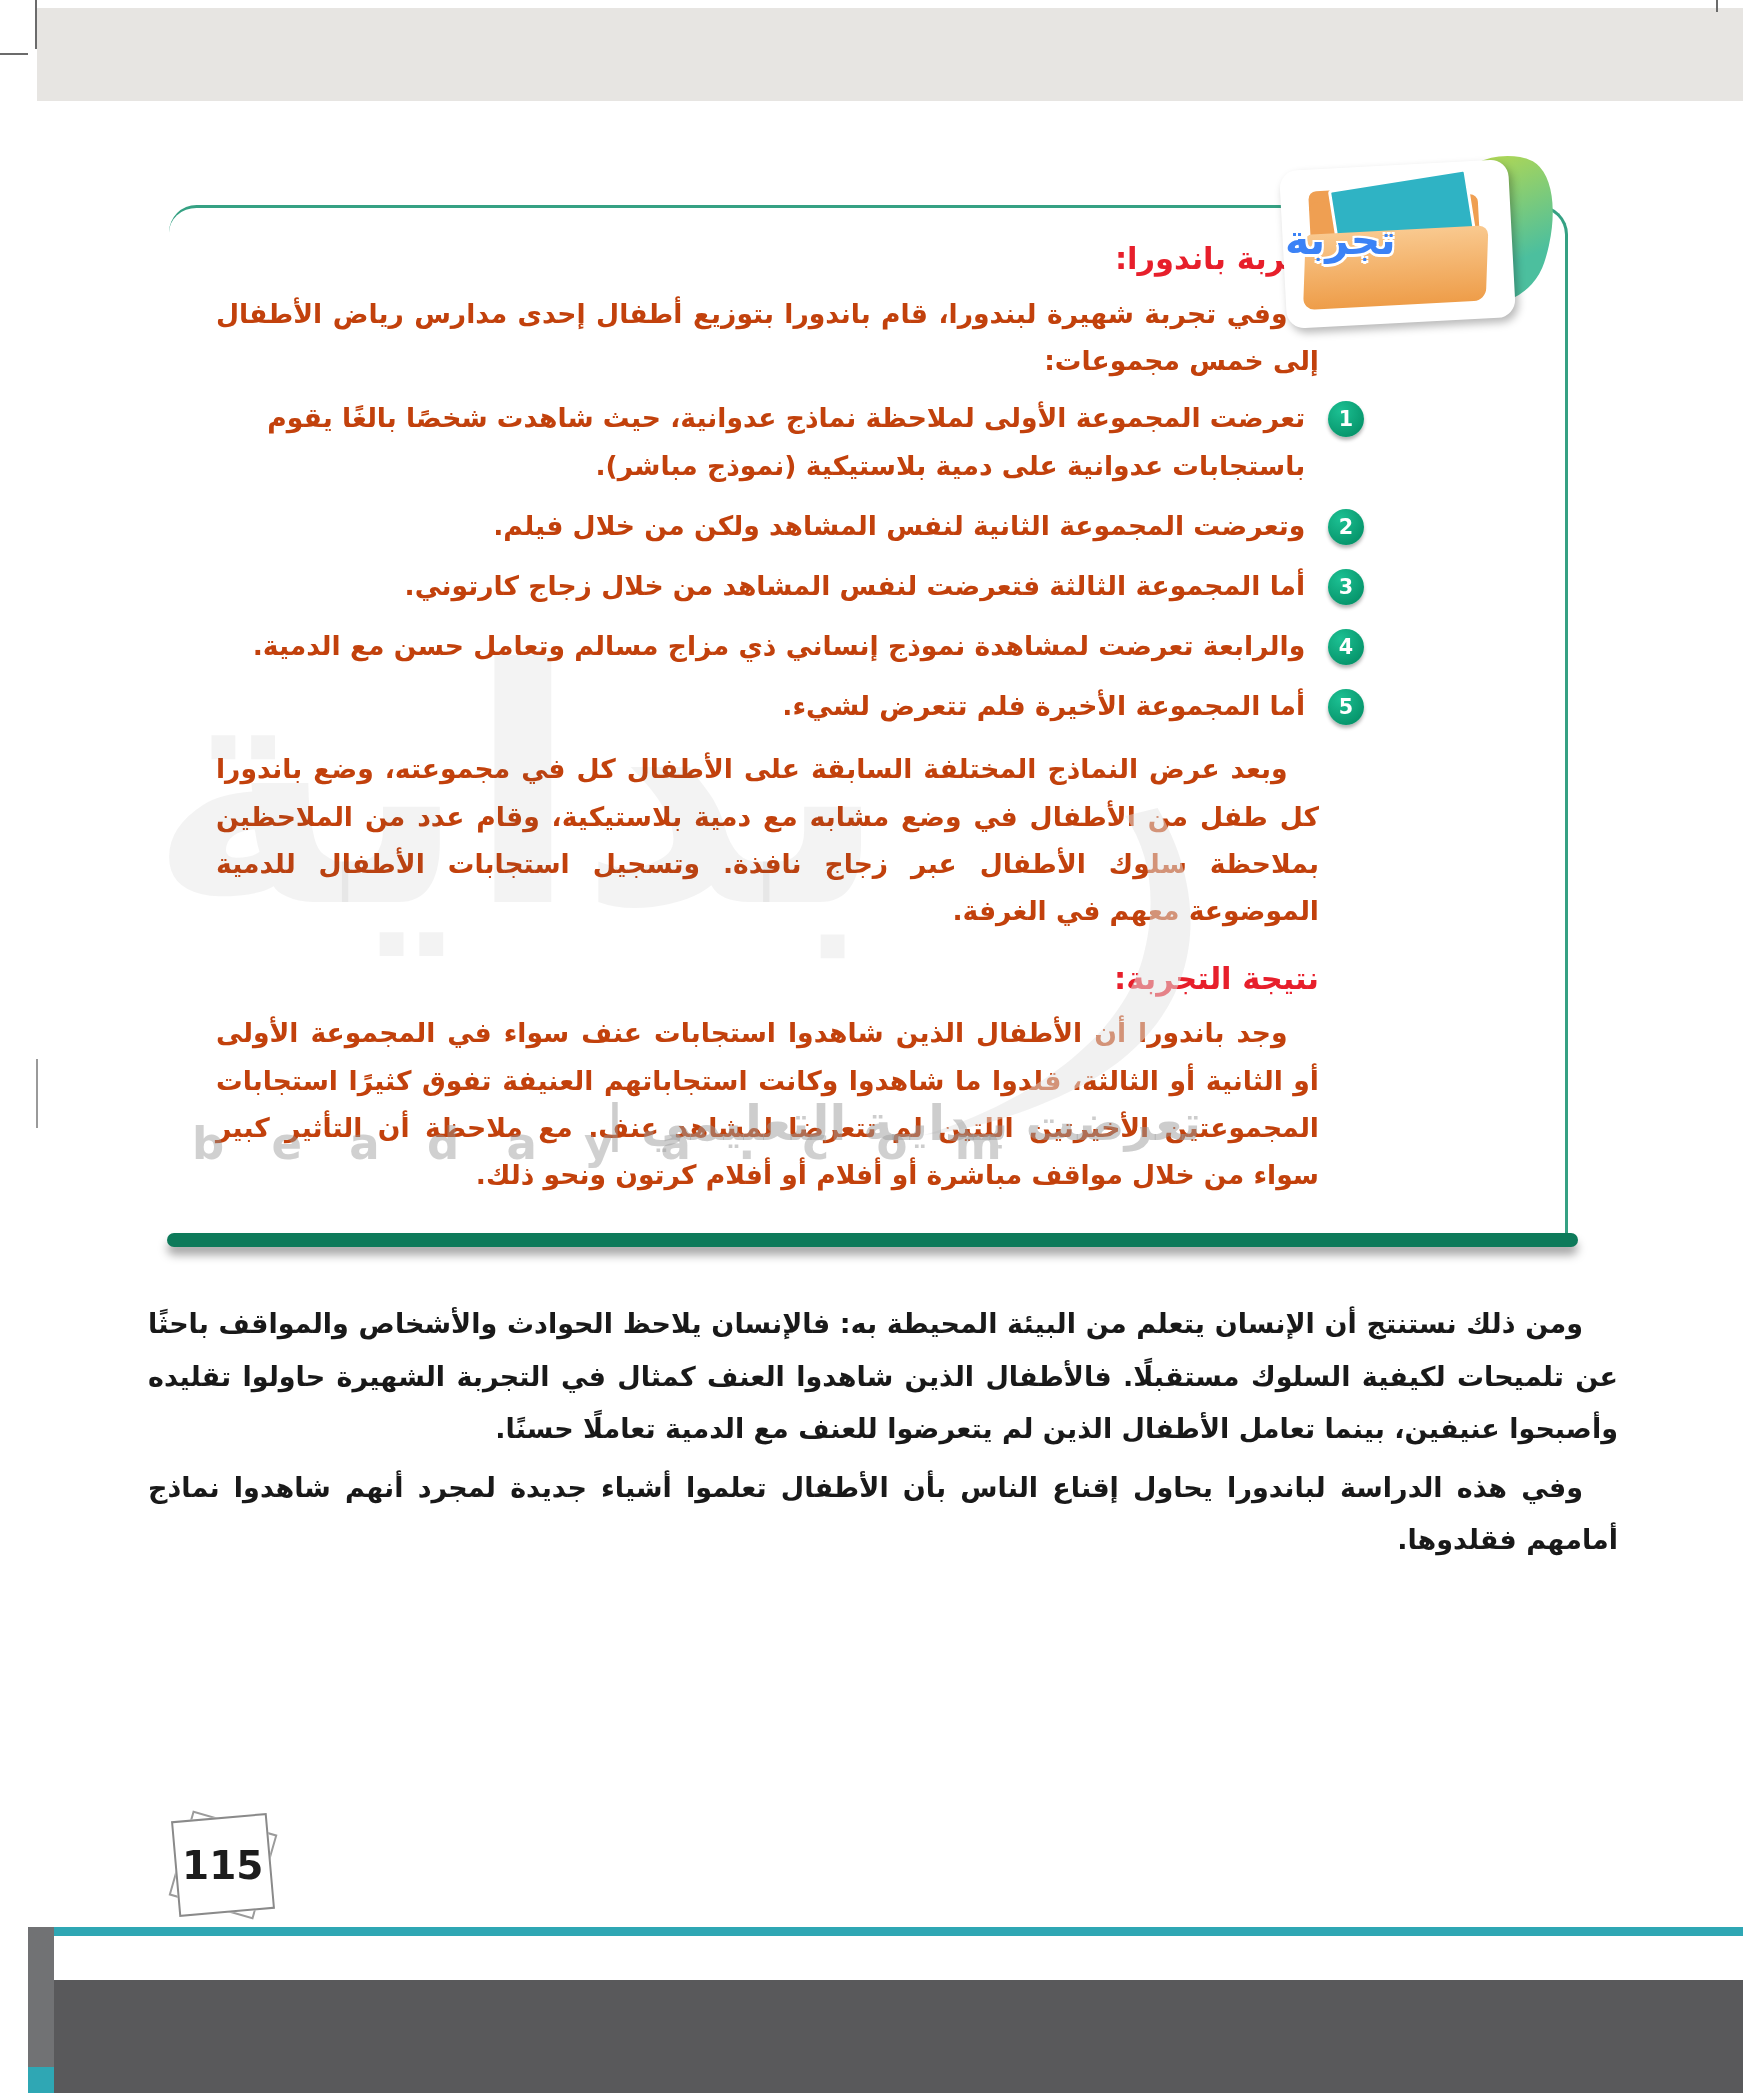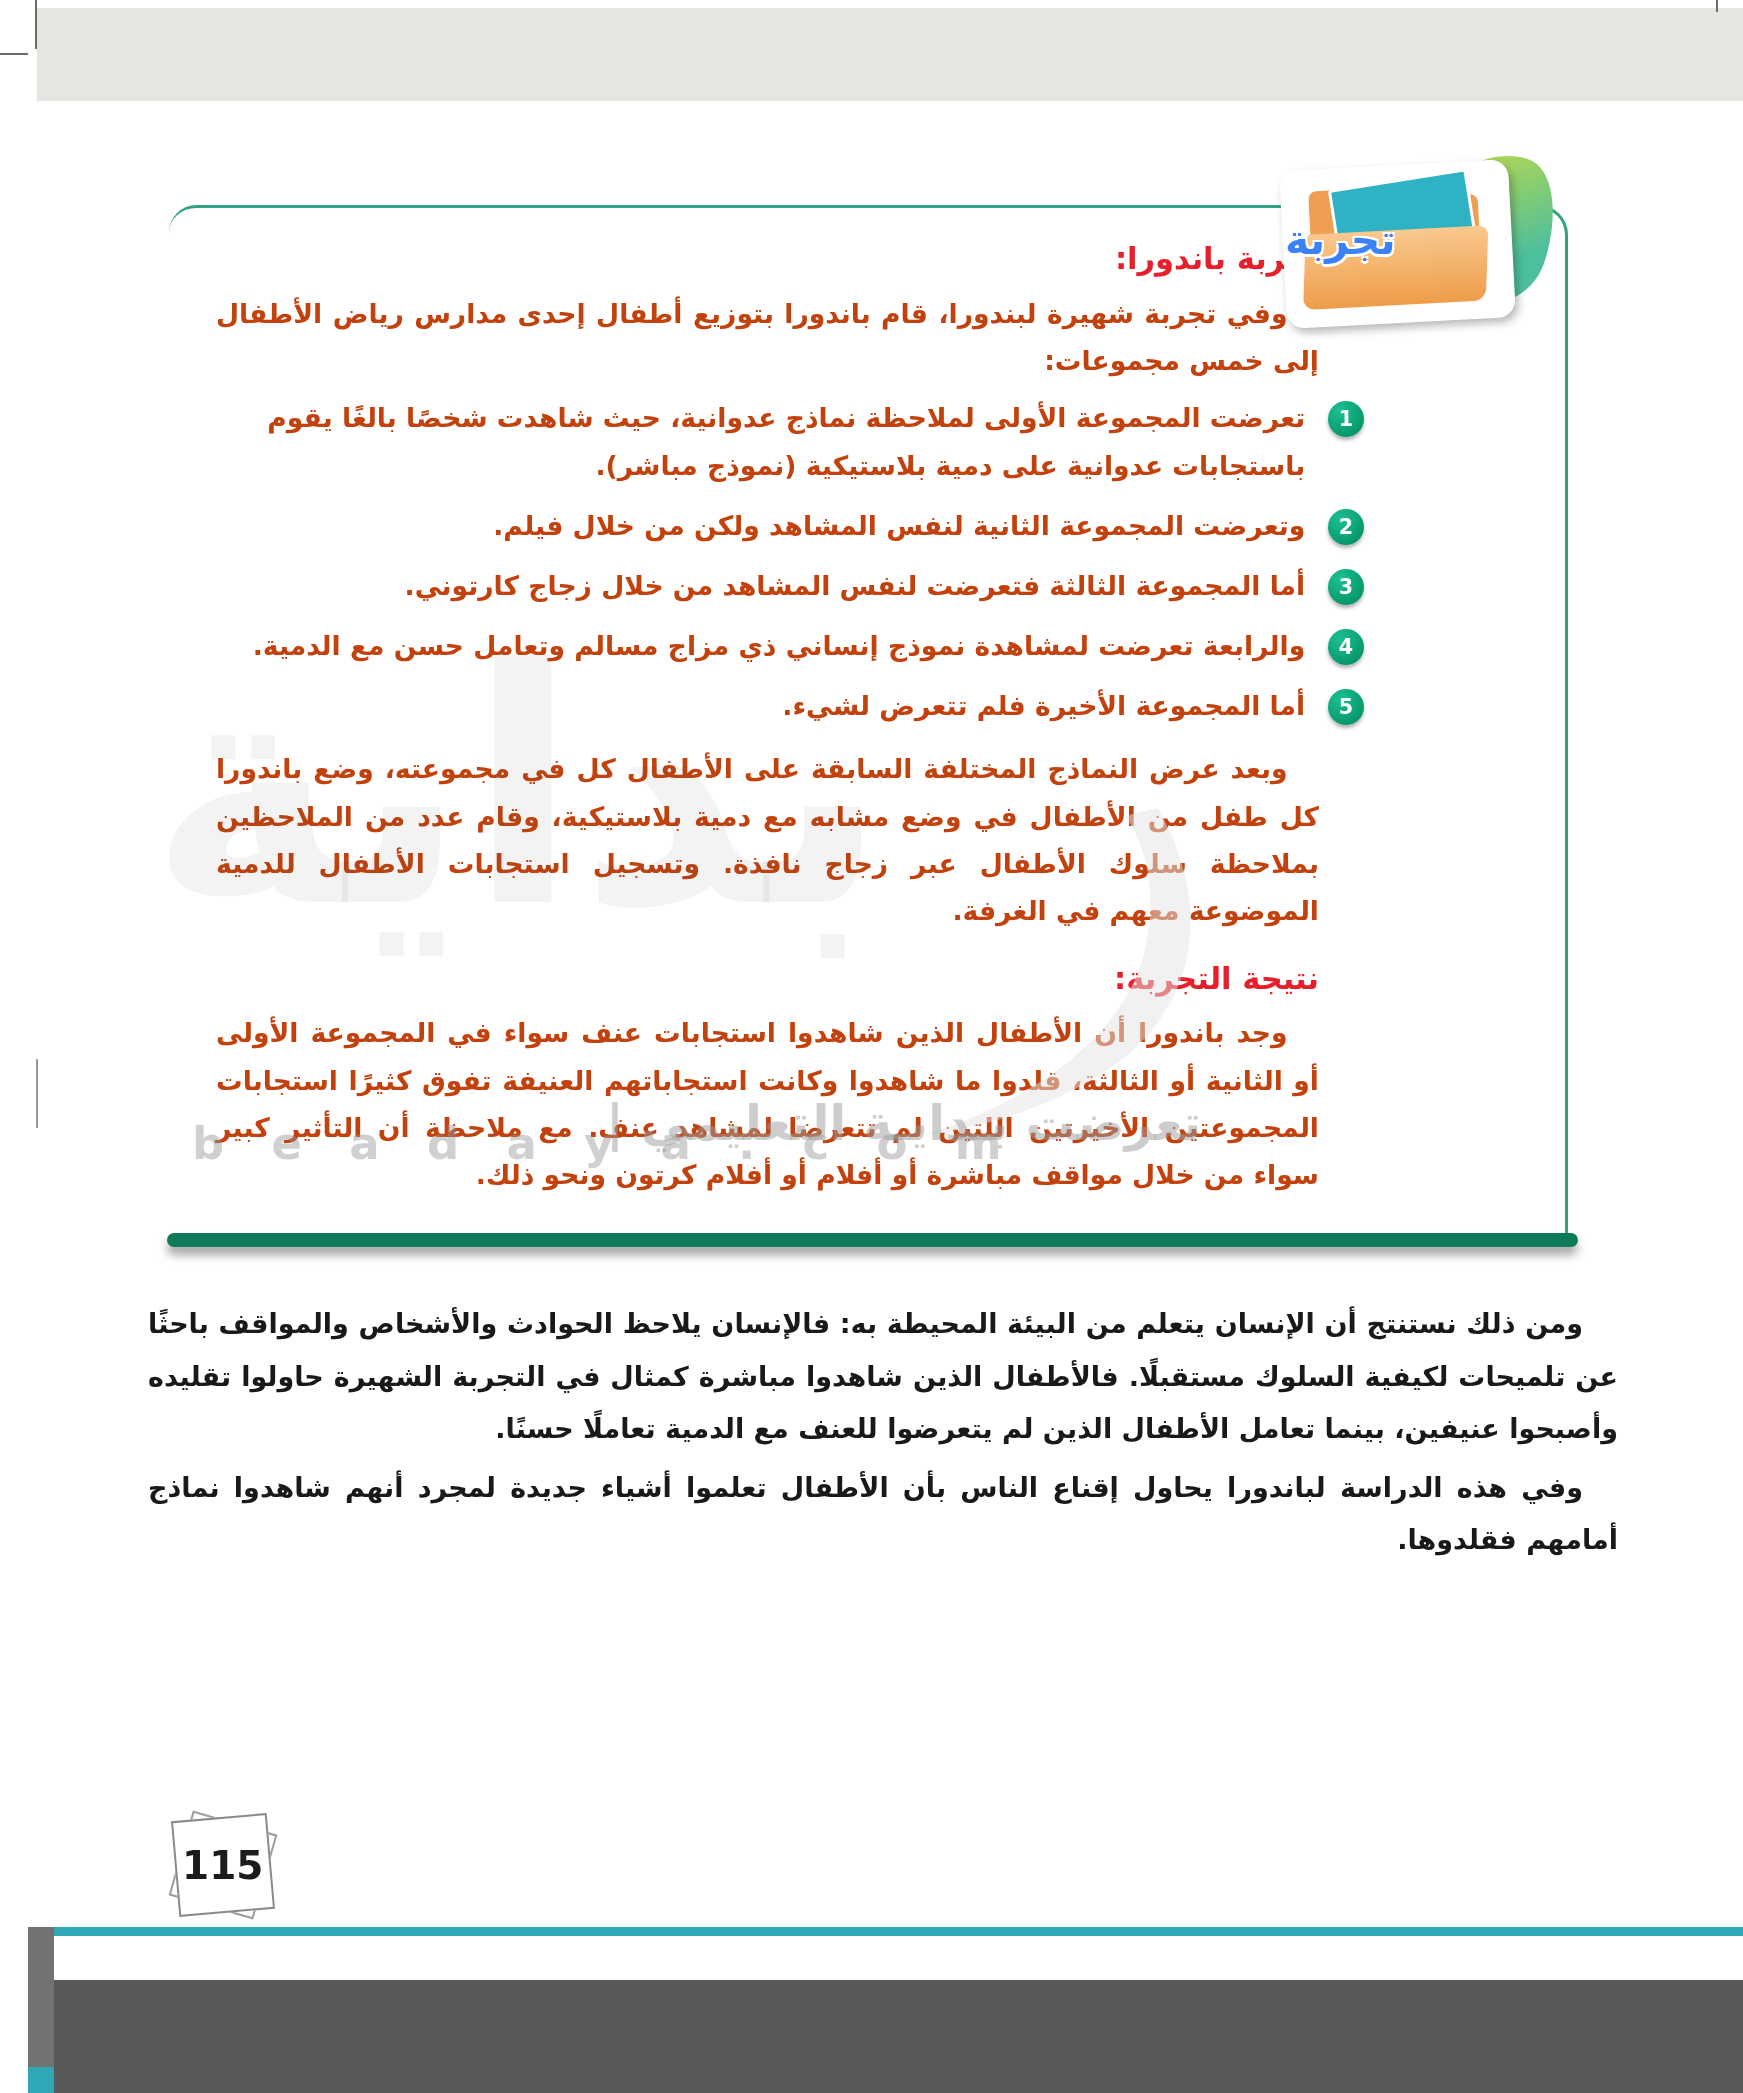--- a/index.html
+++ b/index.html
@@ -309,21 +309,21 @@
   </div>
 
   <div class="wm wm-big">بداية</div>
   <svg class="wm wm-swoosh" viewBox="0 0 300 340" xmlns="http://www.w3.org/2000/svg">
     <path d="M245 0 C 300 95 292 205 185 272 C 135 302 70 325 8 332 C 118 298 208 232 230 152 C 244 100 240 48 212 8 Z" fill="#e4e4e4"></path>
   </svg>
   <div class="wm wm-latin">b e a d a y a . c o m</div>
   <div class="wm wm-arabic">تعرضت بـدايـة التعليمي |</div>
 
   <div class="conclusion">
-    <p>ومن ذلك نستنتج أن الإنسان يتعلم من البيئة المحيطة به: فالإنسان يلاحظ الحوادث والأشخاص والمواقف باحثًا عن تلميحات لكيفية السلوك مستقبلًا. فالأطفال الذين شاهدوا مباشرة كمثال في التجربة الشهيرة حاولوا تقليده وأصبحوا عنيفين، بينما تعامل الأطفال الذين لم يتعرضوا للعنف مع الدمية تعاملًا حسنًا.</p>
+    <p>ومن ذلك نستنتج أن الإنسان يتعلم من البيئة المحيطة به: فالإنسان يلاحظ الحوادث والأشخاص والمواقف باحثًا عن تلميحات لكيفية السلوك مستقبلًا. فالأطفال الذين شاهدوا العنف كمثال في التجربة الشهيرة حاولوا تقليده وأصبحوا عنيفين، بينما تعامل الأطفال الذين لم يتعرضوا للعنف مع الدمية تعاملًا حسنًا.</p>
     <p>وفي هذه الدراسة لباندورا يحاول إقناع الناس بأن الأطفال تعلموا أشياء جديدة لمجرد أنهم شاهدوا نماذج أمامهم فقلدوها.</p>
   </div>
 
   <div class="page-badge">
     <div class="badge-sq1"></div>
     <div class="badge-sq2">
       <span class="badge-num">115</span>
     </div>
   </div>
 

